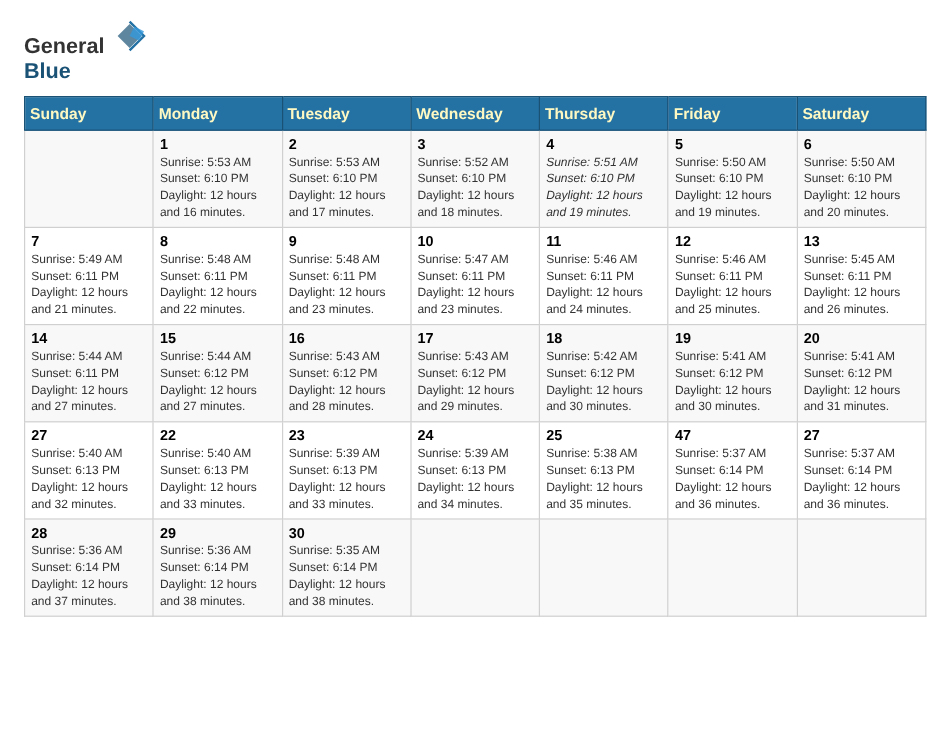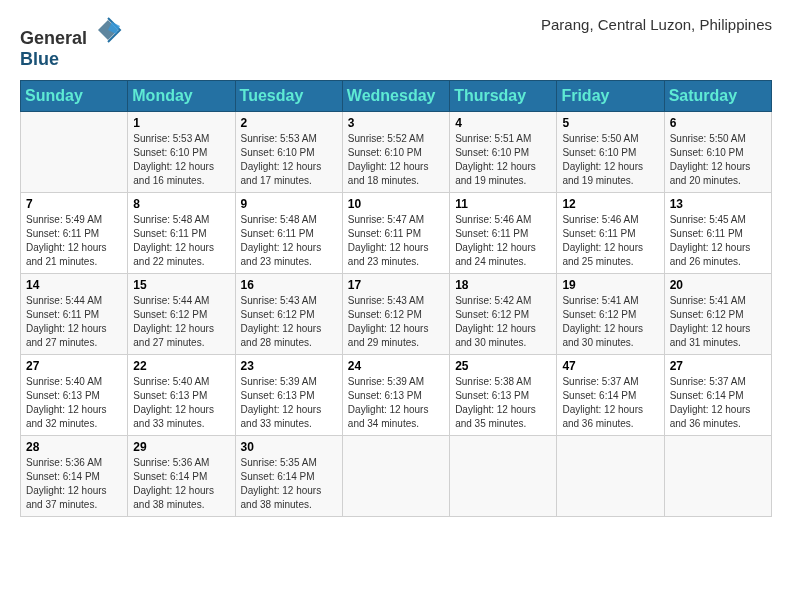--- a/index.html
+++ b/index.html
@@ -47,24 +47,24 @@
       font-size: 15px;
       color: #333;
     }
     table {
       width: 100%;
       border-collapse: collapse;
       font-size: 11px;
     }
     thead tr th {
       background-color: #2471a3;
-      color: #5eead4;
+      color: #fef9c3;
       padding: 6px 4px;
       text-align: left;
-      font-size: 16px;
+      font-size: 13px;
       font-weight: bold;
       border: 1px solid #1a5276;
     }
     tbody tr td {
       vertical-align: top;
       padding: 4px 5px;
       border: 1px solid #d0d0d0;
       width: 14.28%;
       height: 80px;
     }
@@ -96,21 +96,20 @@
       <svg class="logo-icon" viewBox="0 0 28 28" xmlns="http://www.w3.org/2000/svg">
         <path d="M14 4 L24 14 L14 24 L4 14 Z" fill="#1a5276" opacity="0.7"></path>
         <path d="M14 2 L26 14 L14 26" fill="none" stroke="#2471a3" stroke-width="2"></path>
         <polygon points="18,6 26,10 22,18 14,14" fill="#3498db" opacity="0.8"></polygon>
       </svg>
       <br>
       <span class="logo-text-blue">Blue</span>
     </div>
   </div>
   <div class="title-area">
-    <div class="location-title">Parang, Central Luzon, Philippines</div>
   </div>
 </div>
 
 <table>
   <thead>
     <tr id="header-row">
     <th>Sunday</th>
         <th>Monday</th>
         <th>Tuesday</th>
         <th>Wednesday</th>
@@ -138,21 +137,21 @@
         </td>
         <td>
           <span class="day-number">3</span>
           <div class="day-info" style="white-space: pre-line;">Sunrise: 5:52 AM
 Sunset: 6:10 PM
 Daylight: 12 hours
 and 18 minutes.</div>
         </td>
         <td>
           <span class="day-number">4</span>
-          <div class="day-info" style="white-space: pre-line;">Sunrise: 5:51 AM
+          <div class="day-info" style="white-space: pre-line; font-style: italic;">Sunrise: 5:51 AM
 Sunset: 6:10 PM
 Daylight: 12 hours
 and 19 minutes.</div>
         </td>
         <td>
           <span class="day-number">5</span>
           <div class="day-info" style="white-space: pre-line;">Sunrise: 5:50 AM
 Sunset: 6:10 PM
 Daylight: 12 hours
 and 19 minutes.</div>

